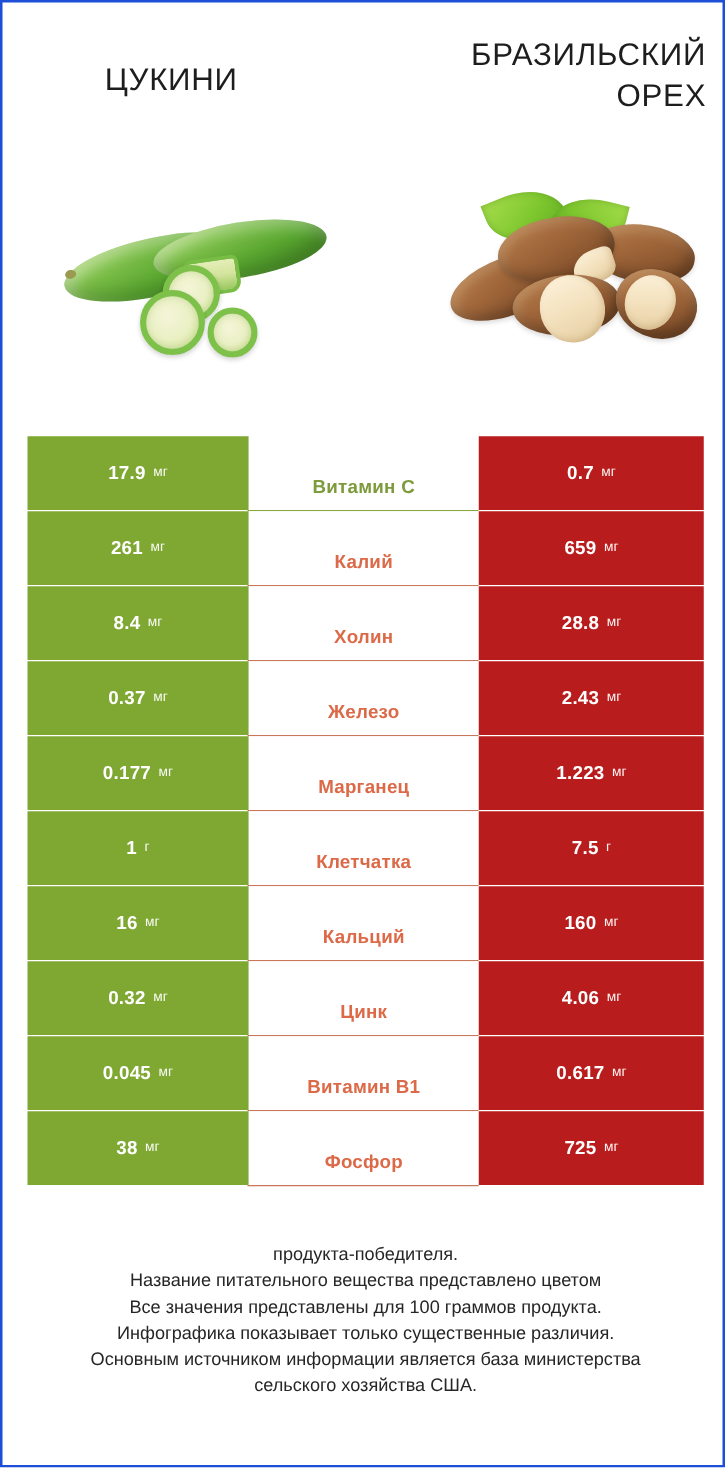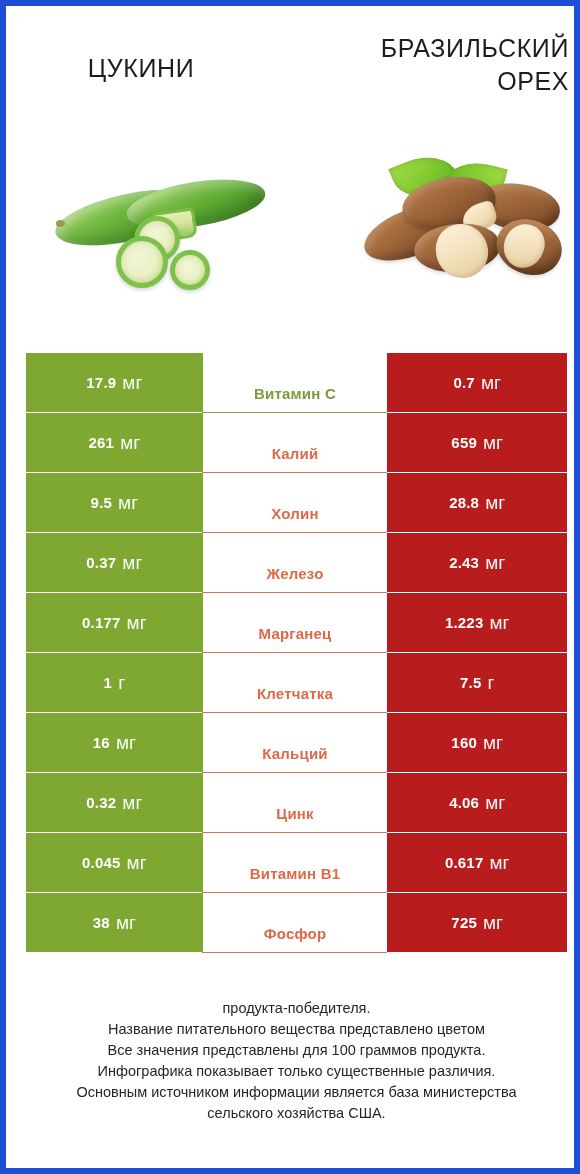--- a/index.html
+++ b/index.html
@@ -6,21 +6,21 @@
   html, body { background:#ffffff; }
   body {
     width:580px; height:1174px;
     font-family:"Liberation Sans", sans-serif;
     color:#222;
     position:relative;
     overflow:hidden;
   }
   .canvas {
     position:absolute; inset:0;
-    border:6px solid #1d4ed8;
+    border:2px solid #1d4ed8;
     background:#fff;
   }
 
   
   .titles { position:absolute; top:0; left:0; width:580px; height:130px; }
   .title {
     position:absolute;
     text-align:center;
     font-size:25px;
     font-weight:400;
@@ -107,21 +107,21 @@
   .row { display:flex; height:59px; align-items:stretch; }
   .cell {
     display:flex; align-items:center; justify-content:center;
     font-size:15px; line-height:1;
   }
   .cell-left  { width:177px; background:#7FA833; color:#ffffff; }
   .cell-mid   { width:185px; background:#ffffff; }
   .cell-right { width:180px; background:#b91c1c; color:#ffffff; }
 
   .val { font-weight:700; letter-spacing:.2px; }
-  .unit { font-weight:400; font-size:19px; margin-left:6px; opacity:.95; }
+  .unit { font-weight:400; font-size:11px; margin-left:6px; opacity:.95; }
 
   .nutrient { font-weight:700; font-size:15px; letter-spacing:.2px;margin-top:22px; }
   .win-green  { color:#7D9B3C; }
   .win-orange { color:#DC6A48; }
 
   .sep { display:flex; height:1px; }
   .sep .s-left  { width:176px; background:#ffffff; }
   .sep .s-mid   { width:185px; }
   .sep .s-right { width:180px; background:#ffffff; }
   .sep-green  .s-mid { background:#87A93F; }
@@ -210,21 +210,21 @@
           <span class="unit">мг</span>
         </div>
       </div>
       <div class="sep sep-orange">
         <div class="s-left"></div>
         <div class="s-mid"></div>
         <div class="s-right"></div>
       </div>
       <div class="row">
         <div class="cell cell-left">
-          <span class="val">9.5</span>
+          <span class="val">8.4</span>
           <span class="unit">мг</span>
         </div>
         <div class="cell cell-mid">
           <span class="nutrient win-orange">Холин</span>
         </div>
         <div class="cell cell-right">
           <span class="val">28.8</span>
           <span class="unit">мг</span>
         </div>
       </div>

